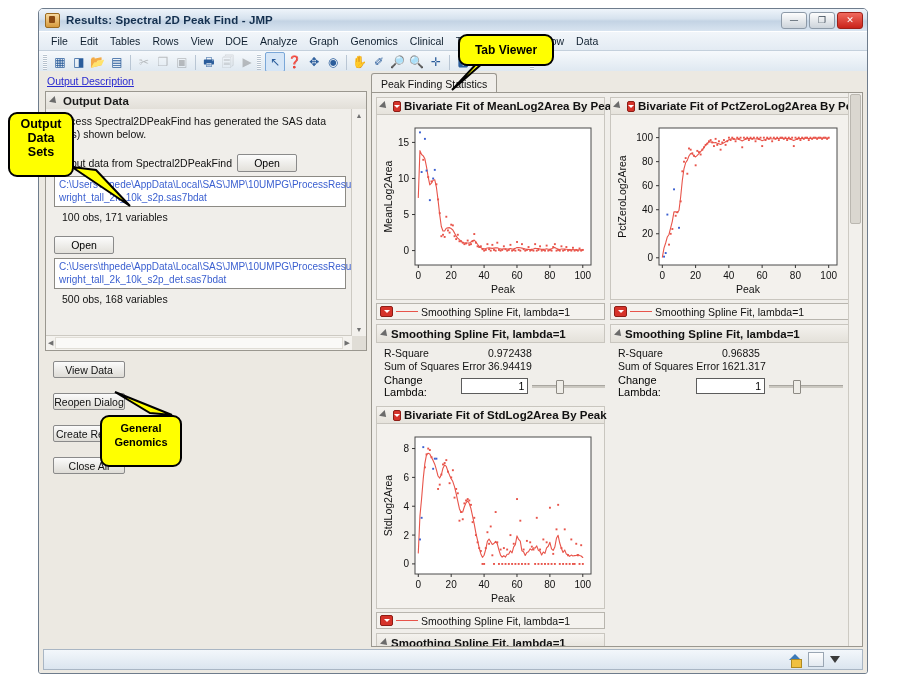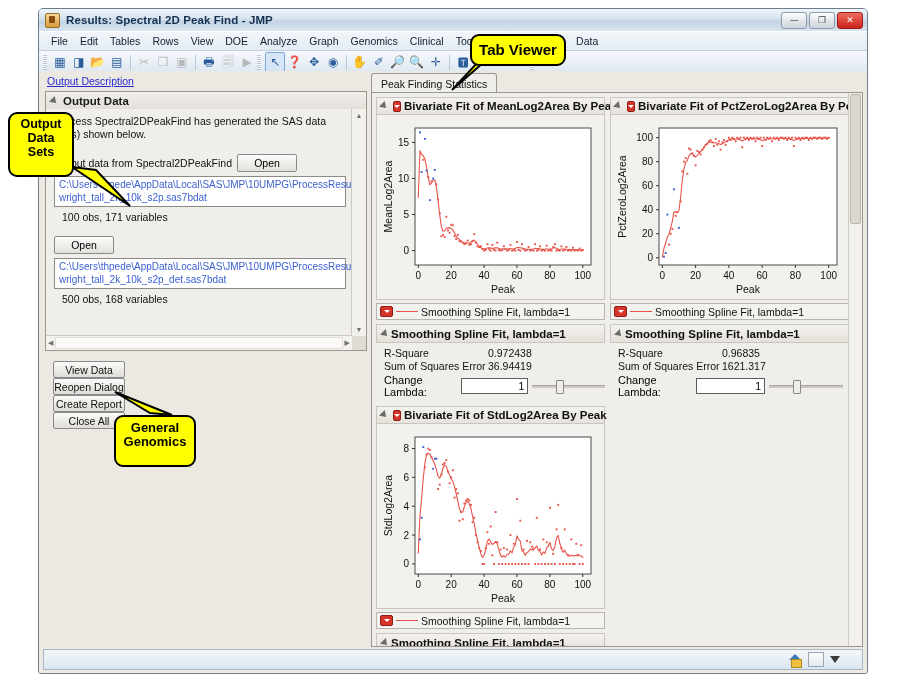--- a/index.html
+++ b/index.html
@@ -47,21 +47,21 @@
   .openbtn{min-width:42px;height:16px;padding:0 8px;border:1px solid #8a8a8a;border-radius:2px;
            background:linear-gradient(#fcfcfc,#e2e0da);font-size:10.5px;display:flex;align-items:center;justify-content:center;}
   .pathbox{margin-top:4px;border:1px solid #8c8a84;background:#fff;padding:2px 4px;font-size:10px;line-height:12.5px;color:#3a5fd0;}
   .obsline{font-size:10.5px;color:#111;margin:4px 0 0 8px;}
   .vsb{position:absolute;right:0;top:17px;bottom:0;width:14px;background:#f2f0ec;border-left:1px solid #cdcac3;}
   .vsb .ar{width:100%;height:13px;display:flex;align-items:center;justify-content:center;font-size:7px;color:#707070;}
   .hsb{position:absolute;left:0;right:14px;bottom:0;height:14px;background:#f4f2ee;border-top:1px solid #cdcac3;
        display:flex;align-items:center;justify-content:space-between;padding:0 2px;font-size:7px;color:#707070;}
   .hsb .thumb{flex:1;height:10px;margin:0 2px;background:#faf9f7;border:1px solid #e0ddd6;}
   .vsbcorner{position:absolute;right:0;bottom:0;width:14px;height:14px;background:#e0ddd6;}
-  .btncol{position:absolute;left:10px;top:288px;display:flex;flex-direction:column;gap:0;}
+  .btncol{position:absolute;left:10px;top:288px;display:flex;flex-direction:column;gap:15px;}
   .gbtn{width:70px;height:15px;border:1px solid #8a8a8a;border-radius:2px;background:linear-gradient(#fbfbfb,#dedcd6);
         font-size:10.5px;display:flex;align-items:center;justify-content:center;color:#111;}
   
   .rpanel{position:absolute;left:332px;top:2px;right:4px;bottom:26px;}
   .tabstrip{height:20px;position:relative;}
   .tab{position:absolute;left:0;top:0;height:19px;padding:0 9px;background:#f0eeea;border:1px solid #9a978f;border-bottom:none;
        border-radius:3px 3px 0 0;display:flex;align-items:center;font-size:10.5px;color:#111;}
   .tabunder{position:absolute;left:0;right:0;top:19px;height:1px;background:#9a978f;}
   .rbox{position:absolute;left:0;right:0;top:20px;bottom:0;background:#f0eeea;border:1px solid #9a978f;border-top:none;overflow:hidden;}
   .rinner{position:absolute;left:0;right:13px;top:0;bottom:0;padding:4px 3px 0 4px;}
@@ -761,26 +761,26 @@
     </div>
   </div>
 </div>
 
 <svg class="cotail" style="left:0;top:0;width:900px;height:700px;">
   <polygon points="478,62 500,48 452,90" fill="#ffff00" stroke="#000" stroke-width="2"></polygon>
   <polygon points="72,167 96,170 130,206" fill="#ffff00" stroke="#000" stroke-width="2"></polygon>
   <polygon points="150,413 172,415 115,392" fill="#ffff00" stroke="#000" stroke-width="2"></polygon>
 </svg>
 
-<div class="callout" style="left:470px;top:34px;width:92px;height:28px;font-size:15px;line-height:28px;">
+<div class="callout" style="left:458px;top:34px;width:92px;height:28px;font-size:12px;line-height:28px;">
   <span>Tab Viewer</span>
 </div>
 
 <div class="callout" style="left:8px;top:112px;width:62px;height:58px;font-size:12.5px;padding-top:3px;">
   <div>Output</div>
   <div>Data</div>
   <div>Sets</div>
 </div>
 
-<div class="callout" style="left:114px;top:415px;width:78px;height:44px;font-size:13px;padding-top:4px;">
+<div class="callout" style="left:100px;top:415px;width:78px;height:44px;font-size:11px;padding-top:4px;">
   <div>General</div>
   <div>Genomics</div>
 </div>
 
 </body></html>

